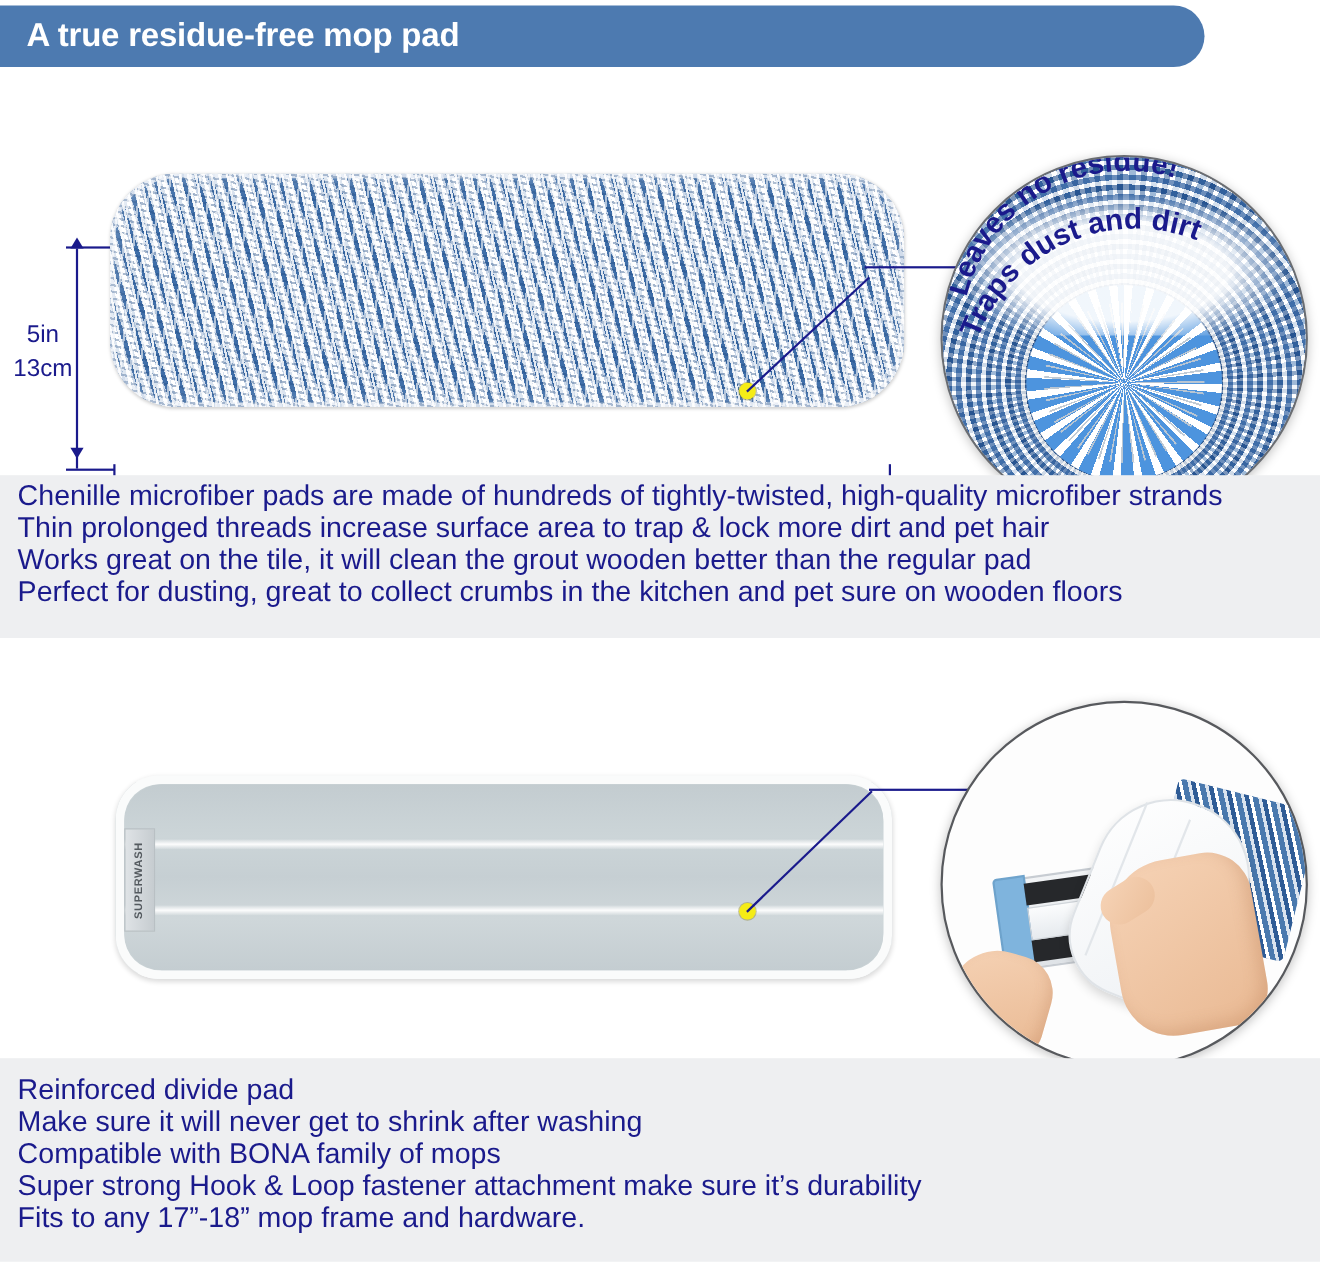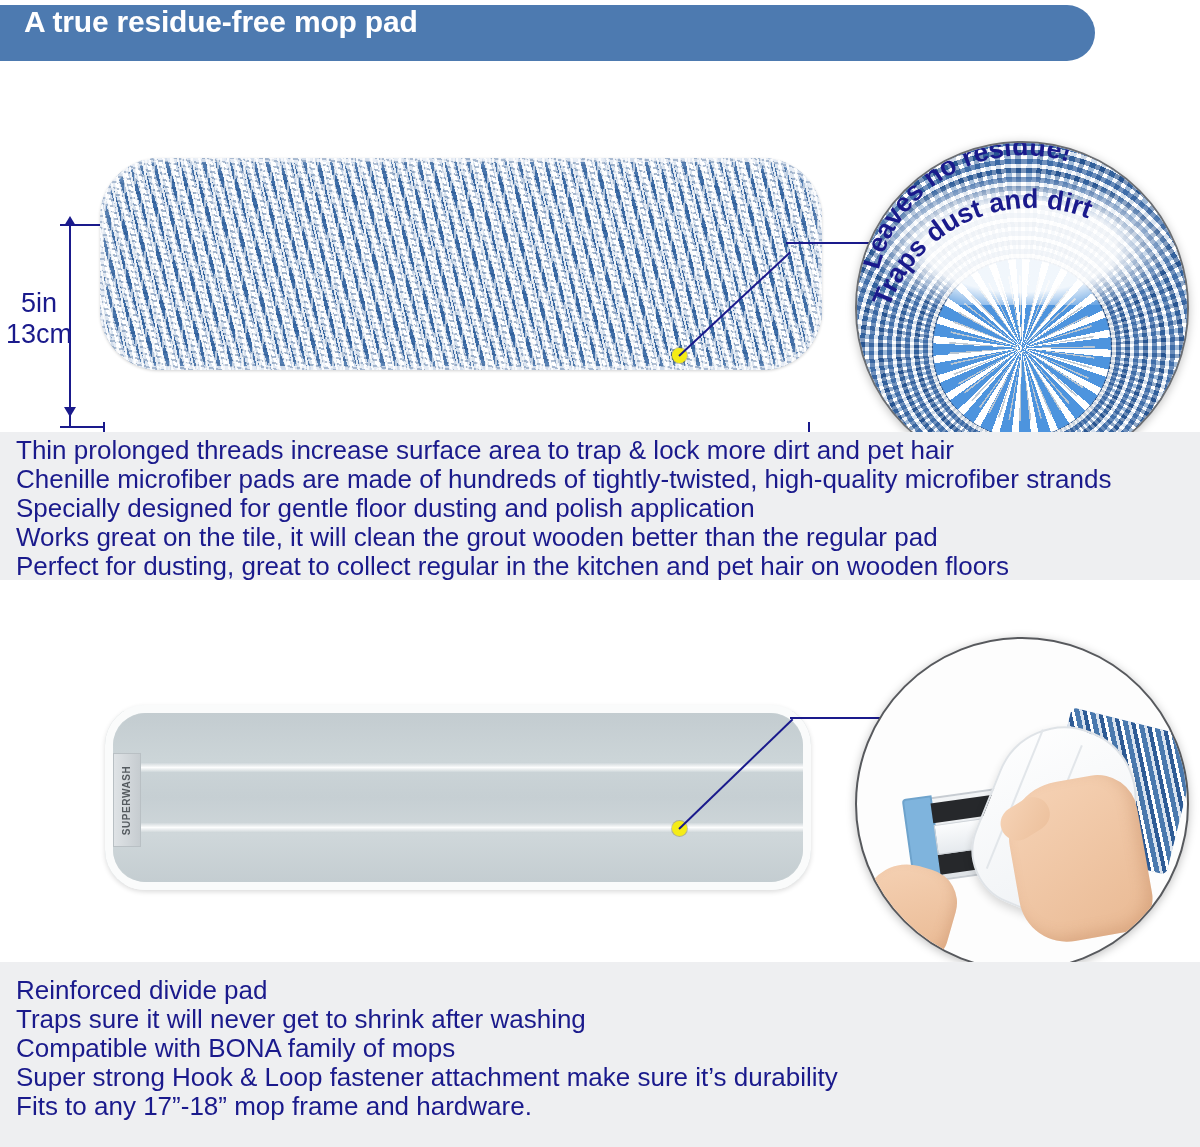--- a/index.html
+++ b/index.html
@@ -9,21 +9,21 @@
     font-family:"Liberation Sans", sans-serif;
     position:relative;overflow:hidden;
   }
   .page{position:relative;width:1200px;height:1147px;background:#fff;}
 
   
   .banner{
     position:absolute;left:0;top:5px;width:1095px;height:56px;
     background:#4d7ab0;
     border-radius:0 28px 28px 0;
-    display:flex;align-items:flex-start;
+    display:flex;align-items:center;
   }
   .banner-title{
     color:#ffffff;font-size:30px;font-weight:bold;
     letter-spacing:-0.2px;margin-left:24px;white-space:nowrap;
   }
 
   
   .stage1{position:absolute;left:0;top:66px;width:1200px;height:366px;background:#fff;}
 
   
@@ -52,21 +52,21 @@
   }
   .dim-v-cap-top{position:absolute;left:64px;top:150px;width:0;height:0;
     border-left:6px solid transparent;border-right:6px solid transparent;border-bottom:10px solid #1a1a8c;}
   .dim-v-cap-bot{position:absolute;left:64px;top:341px;width:0;height:0;
     border-left:6px solid transparent;border-right:6px solid transparent;border-top:10px solid #1a1a8c;}
   .dim-v-tick-top{position:absolute;left:60px;top:158px;width:44px;height:2px;background:#1a1a8c;}
   .dim-v-tick-bot{position:absolute;left:60px;top:360px;width:44px;height:2px;background:#1a1a8c;}
   .dim-v-shaft{position:absolute;left:69px;top:160px;width:2px;height:200px;background:#1a1a8c;}
   .dim-v-label{
     position:absolute;left:6px;top:222px;width:66px;
-    color:#1a1a8c;font-size:27px;line-height:31px;text-align:center;
+    color:#1a1a8c;font-size:22px;line-height:31px;text-align:center;
   }
 
   .dim-h-shaft{position:absolute;left:104px;top:380px;width:706px;height:2px;background:#1a1a8c;}
   .dim-h-cap-l{position:absolute;left:98px;top:375px;width:0;height:0;
     border-top:6px solid transparent;border-bottom:6px solid transparent;border-right:10px solid #1a1a8c;}
   .dim-h-cap-r{position:absolute;left:804px;top:375px;width:0;height:0;
     border-top:6px solid transparent;border-bottom:6px solid transparent;border-left:10px solid #1a1a8c;}
   .dim-h-tick-l{position:absolute;left:103px;top:356px;width:2px;height:46px;background:#1a1a8c;}
   .dim-h-tick-r{position:absolute;left:808px;top:356px;width:2px;height:46px;background:#1a1a8c;}
   .dim-h-label{
@@ -260,25 +260,24 @@
           <textPath href="#arc1" startOffset="6%">Leaves no residue!</textPath>
         </text>
         <text font-size="27">
           <textPath href="#arc2" startOffset="6%">Traps dust and dirt</textPath>
         </text>
       </svg>
     </div>
   </div>
 
   <div class="textpanel panel1">
+    <p>Chenille microfiber pads are made of hundreds of tightly-twisted, high-quality microfiber strands</p>
     <p>Thin prolonged threads increase surface area to trap &amp; lock more dirt and pet hair</p>
-    <p>Chenille microfiber pads are made of hundreds of tightly-twisted, high-quality microfiber strands</p>
-    <p>Specially designed for gentle floor dusting and polish application</p>
     <p>Works great on the tile, it will clean the grout wooden better than the regular pad</p>
-    <p>Perfect for dusting, great to collect regular in the kitchen and pet hair on wooden floors</p>
+    <p>Perfect for dusting, great to collect crumbs in the kitchen and pet sure on wooden floors</p>
   </div>
 
   <div class="stage2"></div>
 
   <div class="back-pad">
     <div class="surface"></div>
     <div class="stitch stitch1"></div>
     <div class="stitch stitch2"></div>
     <div class="tag">
       <span>SUPERWASH</span>
@@ -301,19 +300,19 @@
     <div class="chenille-corner"></div>
     <div class="padflip"></div>
     <div class="hand-right">
       <div class="thumb"></div>
     </div>
     <div class="hand-left"></div>
   </div>
 
   <div class="textpanel panel2">
     <p>Reinforced divide pad</p>
-    <p>Traps sure it will never get to shrink after washing</p>
+    <p>Make sure it will never get to shrink after washing</p>
     <p>Compatible with BONA family of mops</p>
     <p>Super strong Hook &amp; Loop fastener attachment make sure it’s durability</p>
     <p>Fits to any 17”-18” mop frame and hardware.</p>
   </div>
 
 </div>
 
 </body></html>

